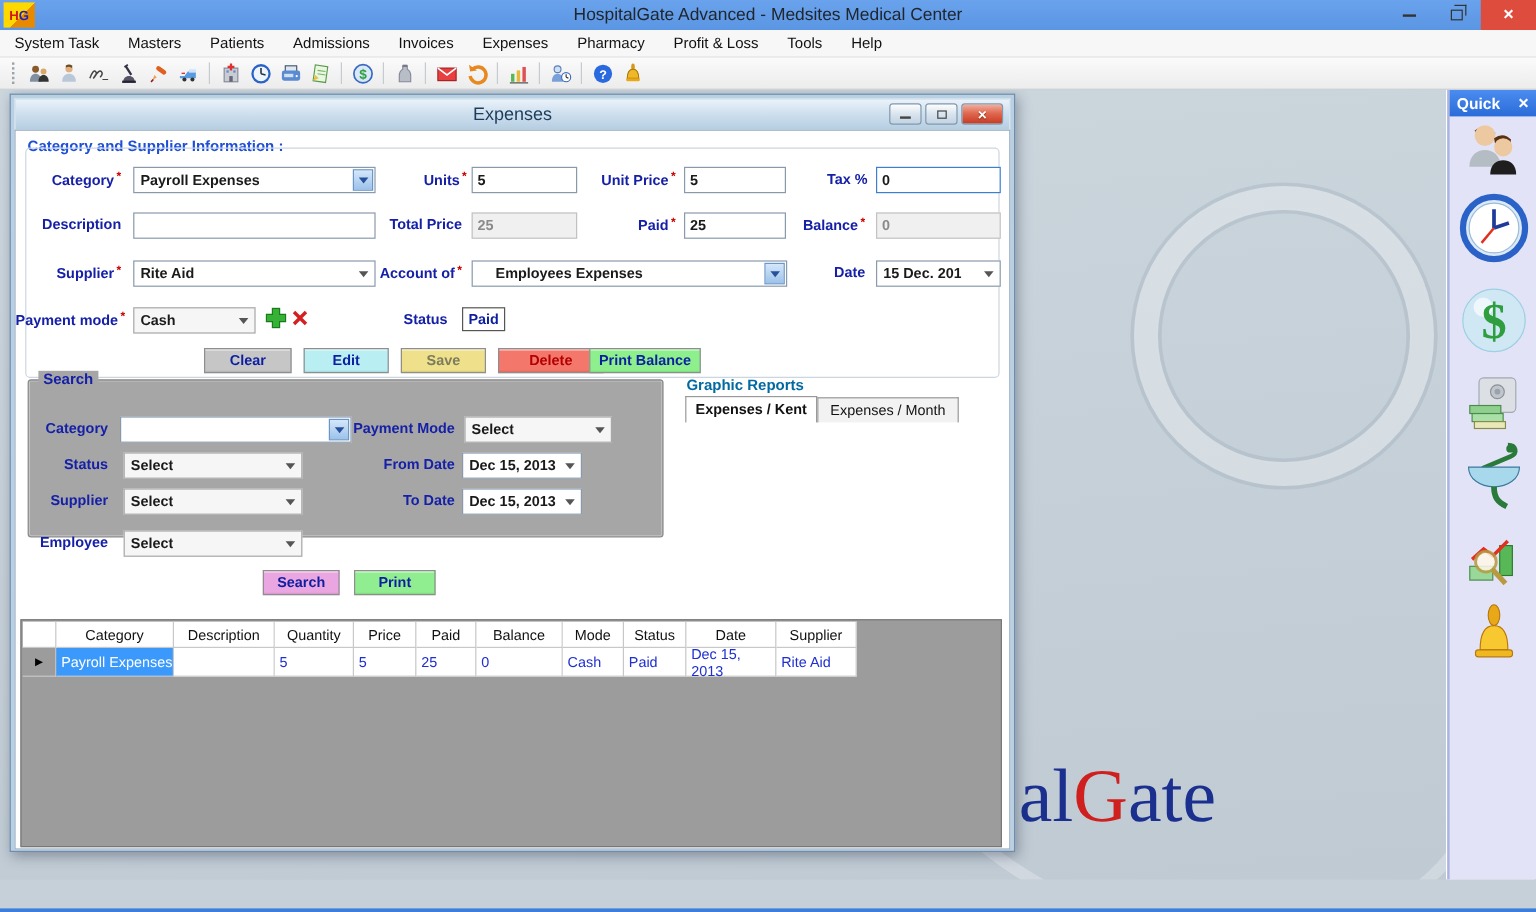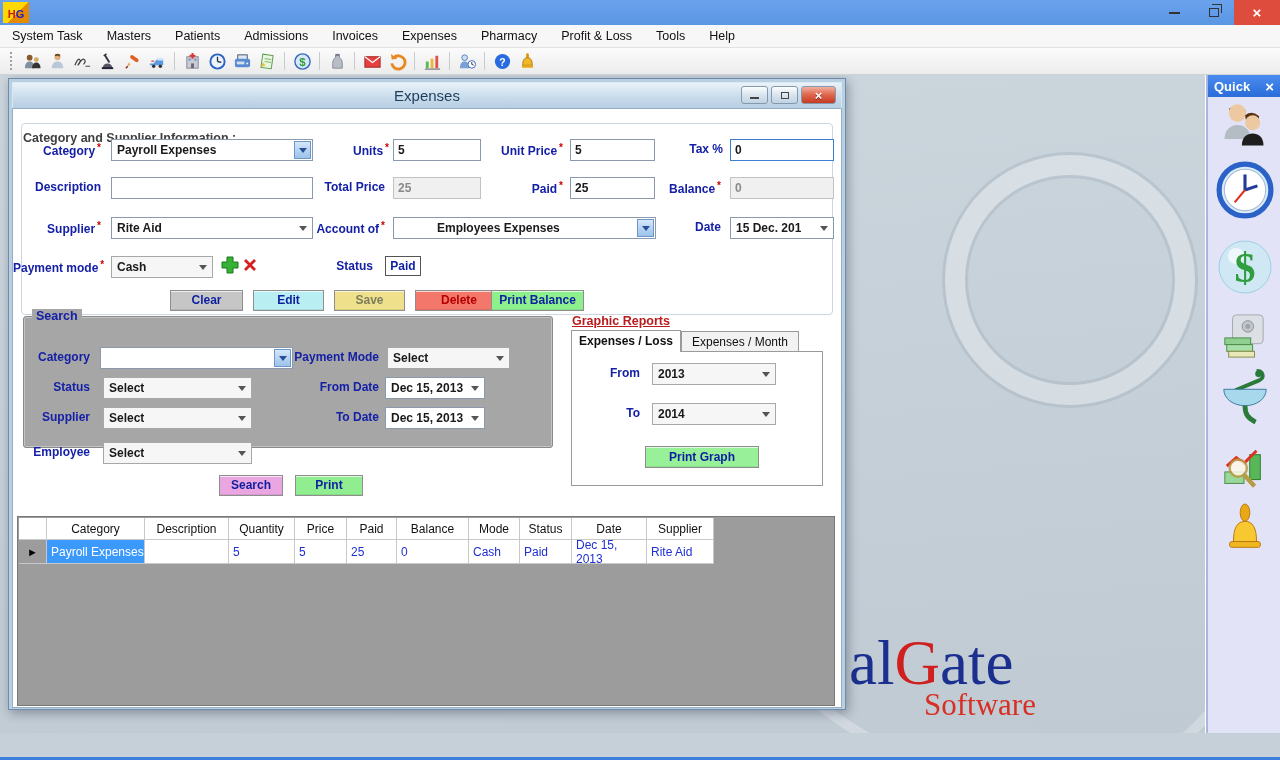--- a/index.html
+++ b/index.html
@@ -41,21 +41,21 @@
   .xwin { position:absolute; left:8px; top:3px; width:838px; height:632px; background:#b9cfe2; border:1px solid #6f8cab; padding:3px; box-shadow:2px 3px 10px rgba(40,50,70,.4); }
   .xtitle { height:26px; background:linear-gradient(#eaf2f9,#cfe0ee 45%,#b6cee2); position:relative; display:flex; align-items:center; justify-content:center; border:1px solid #dce9f4; border-bottom:none; }
   .xtitle-text { font-size:15px; color:#1d3d5c; }
   .xcontrols { position:absolute; right:5px; top:3px; display:flex; gap:3px; }
   .xbtn { width:27px; height:18px; border:1px solid #8399ae; border-radius:3px; background:linear-gradient(#fdfefe,#d9e4ee 50%,#c2d3e2); display:flex; align-items:center; justify-content:center; }
   .xbtn .dash { width:9px; height:2px; background:#444; margin-top:6px; }
   .xbtn .sq { width:8px; height:7px; border:1.5px solid #444; }
   .xbtn-close { width:35px; background:linear-gradient(#f2b0a0,#e06a52 45%,#c83a22); color:#fff; font:bold 13px "Liberation Sans",sans-serif; text-shadow:0 1px 1px #802010; }
   .xbody { position:relative; background:#fff; border:1px solid #96adc3; height:600px; }
 
-  .grouplabel { position:absolute; font:bold 12.5px "Liberation Sans",sans-serif; color:#404040;margin-top:16px; }
+  .grouplabel { position:absolute; font:bold 12.5px "Liberation Sans",sans-serif; color:#1d4ed8; }
   .fieldset { position:absolute; border:1px solid #ccd6e0; border-radius:4px; }
   .lbl { position:absolute; font:bold 12px "Liberation Sans",sans-serif; color:#1520a6; text-align:right; white-space:nowrap; }
   .req { color:#cc0000; font-size:10px; vertical-align:4px; margin-left:2px; }
   .input { position:absolute; height:22px; border:1px solid #8a9aac; background:#fff; font:bold 12px "Liberation Sans",sans-serif; color:#1a1a1a; padding:0 4px; }
   .input.focused { border:1px solid #3a7fd0; }
   .input.disabled { background:#f0f0f0; color:#8a8a8a; border:1px solid #c2c2c2; }
   .combo { position:absolute; height:22px; border:1px solid #a8a8a8; background:#f6f6f6; display:flex; align-items:center; justify-content:space-between; padding:0 5px; }
   .combo-val { font:bold 12px "Liberation Sans",sans-serif; color:#1a1a1a; overflow:hidden; white-space:nowrap; }
   .arr { width:0; height:0; border-left:4px solid transparent; border-right:4px solid transparent; border-top:5px solid #555; }
   .combo.white { background:#fff; border:1px solid #8a9aac; }
@@ -72,21 +72,21 @@
   .btn-search { background:#eaa6e0; }
   .btn-print { background:#90ee90; }
   .btn-printgraph { background:#98f098; }
 
   .statusbox { position:absolute; height:20px; background:#fff; border:1px solid #555; font:bold 12px "Liberation Sans",sans-serif; color:#0d1fa0; text-align:center; line-height:18px; }
 
   .searchbox { position:absolute; background:#a6a6a6; border:1px solid #8a8a8a; border-radius:3px; box-shadow:inset 0 0 0 1px #c4c4c4; }
   .searchbox .legend { position:absolute; left:8px; top:-8px; background:#a6a6a6; padding:0 4px; font:bold 12.5px "Liberation Sans",sans-serif; color:#1520a6; }
 
   .gr { position:absolute; }
-  .gr-title { position:absolute; left:6px; top:0; font:bold 12.5px "Liberation Sans",sans-serif; color:#b91c1c;text-decoration:underline; }
+  .gr-title { position:absolute; left:6px; top:0; font:bold 12.5px "Liberation Sans",sans-serif; color:#0369a1; }
   .tab { position:absolute; border:1px solid #9a9a9a; border-bottom:none; font-size:12px; text-align:center; background:#f2f2f2; color:#111; }
   .tab.active { background:#fff; font-weight:bold; z-index:2; }
   .gr-panel { position:absolute; background:#fff; border:1px solid #9a9a9a; }
 
   .tablepanel { position:absolute; background:#9c9c9c; border:1px solid #787878; }
   .tbl { position:absolute; left:1px; top:1px; }
   .tr { display:flex; }
   .td { border-right:1px solid #c8c8c8; border-bottom:1px solid #c8c8c8; font-size:12px; display:flex; align-items:center; }
   .thead .td { height:22px; background:#fff; color:#111; justify-content:center; }
   .trow .td { height:24px; background:#fff; color:#1f2fd0; padding-left:4px; }
@@ -109,20 +109,21 @@
 
   .pm-icon { position:absolute; width:18px; height:18px; }
 </style>
 </head>
 <body>
 
 <div class="screen">
 
   <div class="titlebar">
     <div class="logo"><b>H</b><i>G</i></div>
+    <div class="title-text">HospitalGate Advanced  - Medsites Medical Center</div>
     <div class="win-controls">
       <div class="wc wc-min">
           <div class="glyph"></div>
         </div>
       <div class="wc wc-rest">
           <div class="glyph"></div>
         </div>
       <div class="wc wc-close">
           <span>×</span>
         </div>
@@ -281,21 +282,20 @@
           <path d="M5 14c0-6 2-8 5-8s5 2 5 8z" fill="#f0b828" stroke="#a87808"></path>
           <rect x="4" y="14" width="12" height="2.5" rx="1" fill="#e8a818"></rect>
         </svg>
       </span>
   </div>
 
   <div class="desktop">
     <div class="ring"></div>
     <div class="tube"></div>
     <div class="watermark"><span>al</span><span class="red">G</span><span>ate</span></div>
-    <div class="watermark2">Software</div>
 
     <div class="xwin">
       <div class="xtitle">
         <span class="xtitle-text">Expenses</span>
         <div class="xcontrols">
           <div class="xbtn">
               <div class="dash"></div>
             </div>
           <div class="xbtn">
               <div class="sq"></div>
@@ -333,21 +333,21 @@
         <div class="lbl" style="left:630px;top:71px;width:78px;"><span>Balance</span><span class="req">*</span></div>
         <input class="input disabled" style="left: 717px; top: 68px; width: 104px;" value="0">
 
         <div class="lbl" style="left:8px;top:111px;width:80px;"><span>Supplier</span><span class="req">*</span></div>
         <div class="combo white" style="left:98px;top:108px;width:202px;">
             <span class="combo-val">Rite Aid</span>
             <span class="arr"></span>
           </div>
         <div class="lbl" style="left:300px;top:111px;width:72px;"><span>Account of</span><span class="req">*</span></div>
         <div class="combo-blue" style="left:380px;top:108px;width:263px;">
-            <span class="combo-val" style="margin-left:38px;">Employees Expenses</span>
+            <span class="combo-val" style="margin-left:14px;">Employees Expenses</span>
             <span class="ddbtn">
               <span class="arr"></span>
             </span>
           </div>
         <div class="lbl" style="left:663px;top:111px;width:45px;"><span>Date</span></div>
         <div class="combo white" style="left:717px;top:108px;width:104px;">
             <span class="combo-val">15 Dec. 201</span>
             <span class="arr"></span>
           </div>
 
@@ -413,35 +413,22 @@
               <span class="combo-val">Select</span>
               <span class="arr"></span>
             </div>
 
           <div class="btn btn-search" style="left:195px;top:158px;width:64px;">Search</div>
           <div class="btn btn-print" style="left:271px;top:158px;width:68px;">Print</div>
         </div>
 
         <div class="gr" style="left:553px;top:205px;width:272px;height:188px;">
           <div class="gr-title">Graphic Reports</div>
-          <div class="tab active" style="left:5px;top:16px;width:110px;height:22px;line-height:21px;">Expenses / Loss</div>
+          <div class="tab active" style="left:5px;top:16px;width:110px;height:22px;line-height:21px;">Expenses / Kent</div>
           <div class="tab" style="left:115px;top:17px;width:118px;height:21px;line-height:20px;">Expenses / Month</div>
-          <div class="gr-panel" style="left:5px;top:37px;width:252px;height:135px;">
-            <div class="lbl" style="left:18px;top:14px;width:50px;"><span>From</span></div>
-            <div class="combo" style="left:80px;top:11px;width:124px;">
-                <span class="combo-val">2013</span>
-                <span class="arr"></span>
-              </div>
-            <div class="lbl" style="left:18px;top:54px;width:50px;"><span>To</span></div>
-            <div class="combo" style="left:80px;top:51px;width:124px;">
-                <span class="combo-val">2014</span>
-                <span class="arr"></span>
-              </div>
-            <div class="btn btn-printgraph" style="left:73px;top:94px;width:114px;height:22px;line-height:20px;">Print Graph</div>
-          </div>
         </div>
 
         <div class="tablepanel" style="left:4px;top:407px;width:818px;height:190px;">
           <div class="tbl">
             <div class="tr thead">
               <div class="td c0"></div>
               <div class="td c1">Category</div>
               <div class="td c2">Description</div>
               <div class="td c3">Quantity</div>
               <div class="td c4">Price</div>

